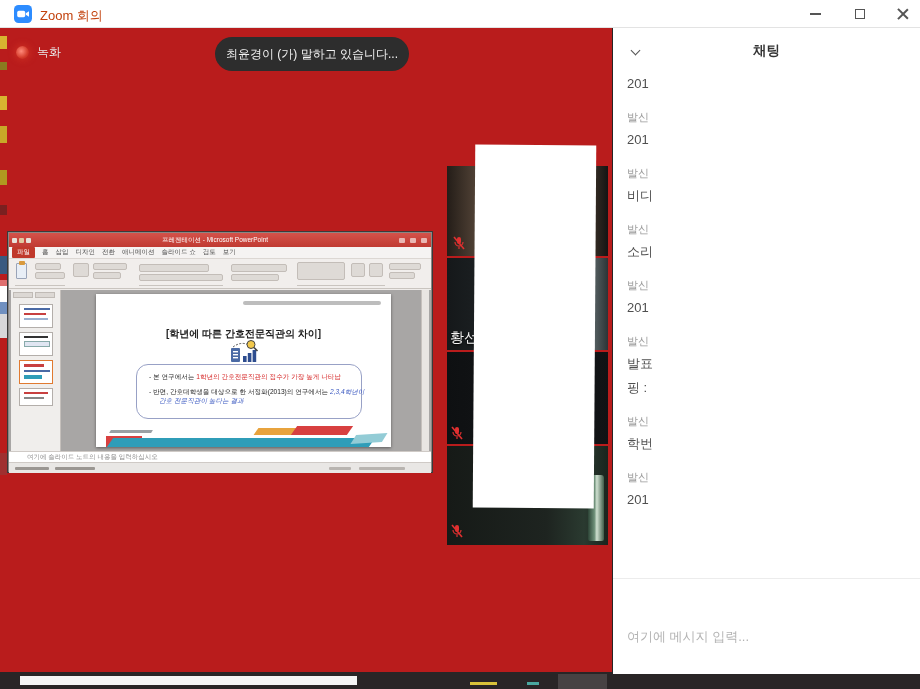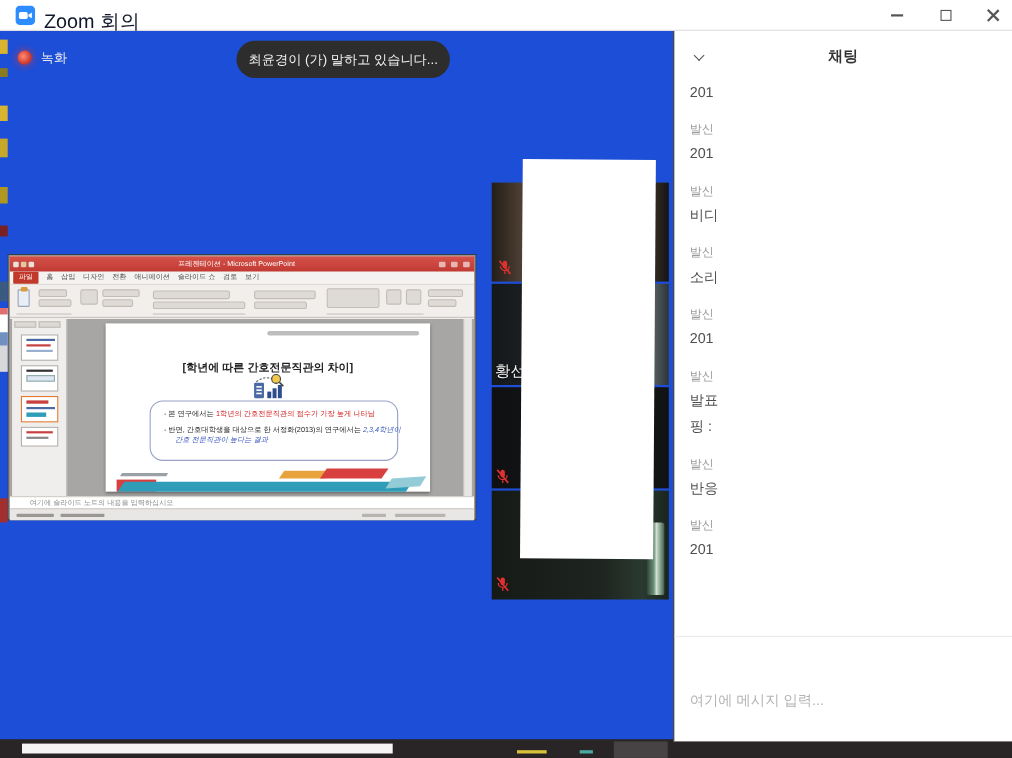--- a/index.html
+++ b/index.html
@@ -3,31 +3,31 @@
 <meta charset="utf-8">
 <style>
   * { margin:0; padding:0; box-sizing:border-box; }
   html,body { width:920px; height:689px; overflow:hidden; background:#161616;
     font-family:"Liberation Sans","DejaVu Sans",sans-serif; }
 
   
   .titlebar { position:absolute; left:0; top:0; width:920px; height:28px; background:#fff;
     border-bottom:1px solid #e3e3e3; z-index:40; }
   .zoom-logo { position:absolute; left:14px; top:5px; width:18px; height:18px; }
-  .win-title { position:absolute; left:40px; top:7px; font-size:18px; color:#0f172a; }
+  .win-title { position:absolute; left:40px; top:7px; font-size:13px; color:#c2410c; }
   .win-btn { position:absolute; top:0; width:34px; height:28px; display:flex; align-items:center; justify-content:center; cursor:default; }
   .btn-min { left:798px; } .btn-max { left:843px; } .btn-close { left:886px; }
   .glyph-min { width:11px; height:1.5px; background:#555; }
   .glyph-max { width:10px; height:10px; border:1.5px solid #555; }
   .glyph-close { position:relative; width:12px; height:12px; }
   .glyph-close::before,.glyph-close::after { content:""; position:absolute; left:5px; top:-1px; width:1.5px; height:14px; background:#555; }
   .glyph-close::before { transform:rotate(45deg); } .glyph-close::after { transform:rotate(-45deg); }
 
   
-  .stage { position:absolute; left:0; top:28px; width:612px; height:646px; background:#1d4ed8; }
+  .stage { position:absolute; left:0; top:28px; width:612px; height:646px; background:#b91c1c; }
 
   
   .sliver { position:absolute; left:0; width:7px; z-index:5; }
 
   
   .recording { position:absolute; left:16px; top:16px; display:flex; align-items:center; gap:8px; z-index:6; }
   .rec-dot { width:13px; height:13px; border-radius:50%;
     background:radial-gradient(circle at 40% 40%, #ff8a7a, #d43a2a 60%, rgba(150,30,20,.25)); box-shadow:0 0 6px 2px rgba(220,60,40,.45); }
   .rec-label { color:#e8e8e8; font-size:12px; }
 
@@ -359,21 +359,21 @@
       <div class="meta">발신</div>
       <div class="line">201</div>
     </div>
     <div class="msg">
       <div class="meta">발신</div>
       <div class="line">발표</div>
       <div class="line">핑 :</div>
     </div>
     <div class="msg">
       <div class="meta">발신</div>
-      <div class="line">반응</div>
+      <div class="line">학번</div>
     </div>
     <div class="msg">
       <div class="meta">발신</div>
       <div class="line">201</div>
     </div>
   </div>
 
   <div class="chat-footer">
     <input class="msg-input" type="text" placeholder="여기에 메시지 입력..." style="">
   </div>

